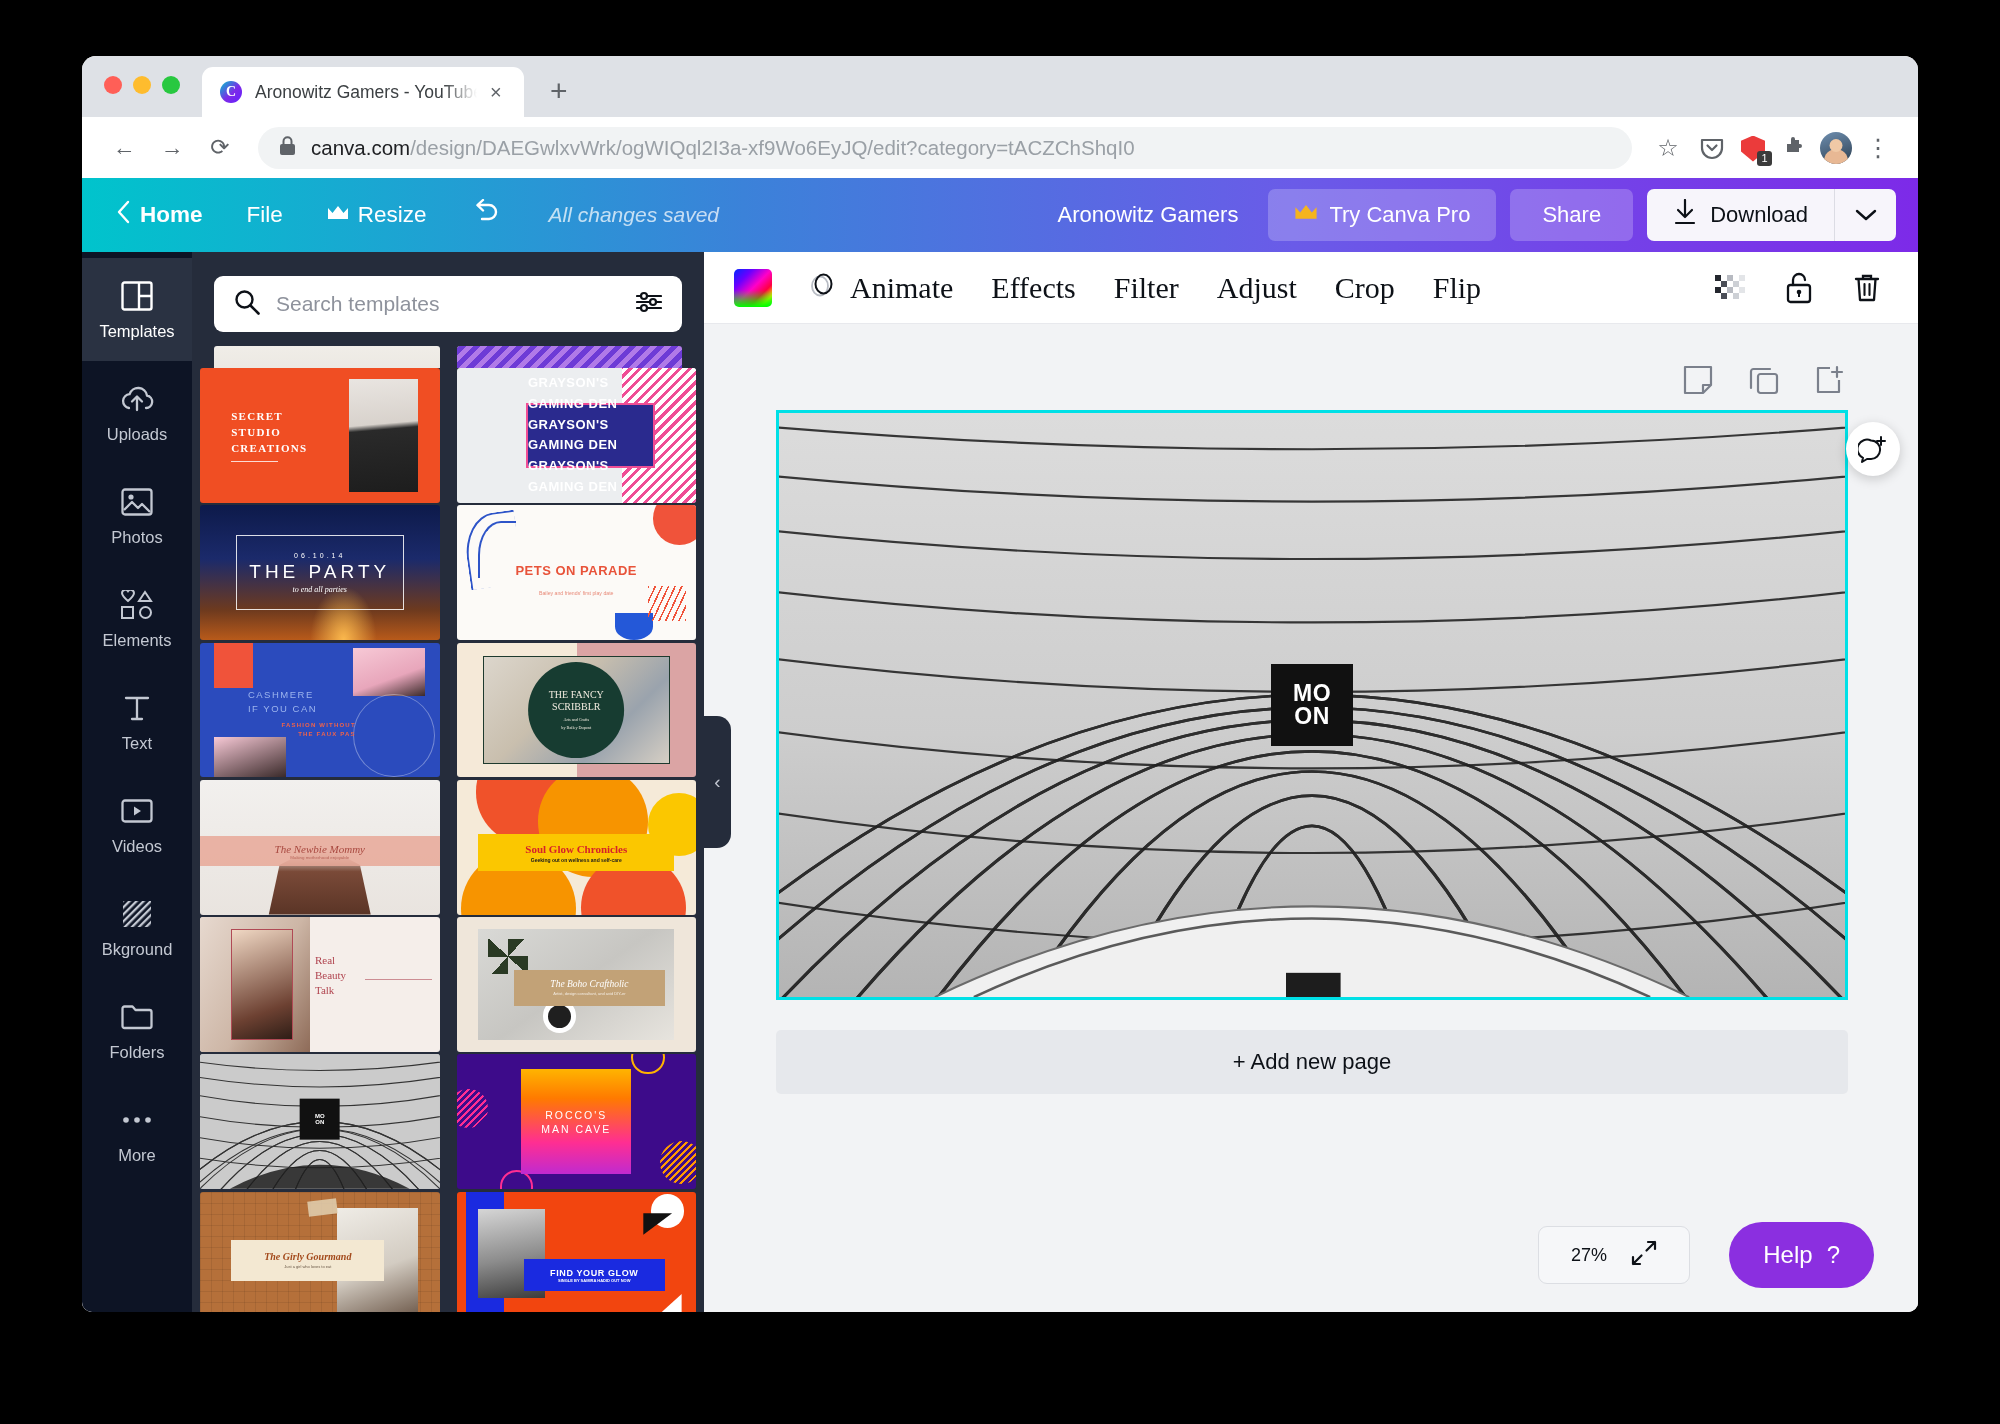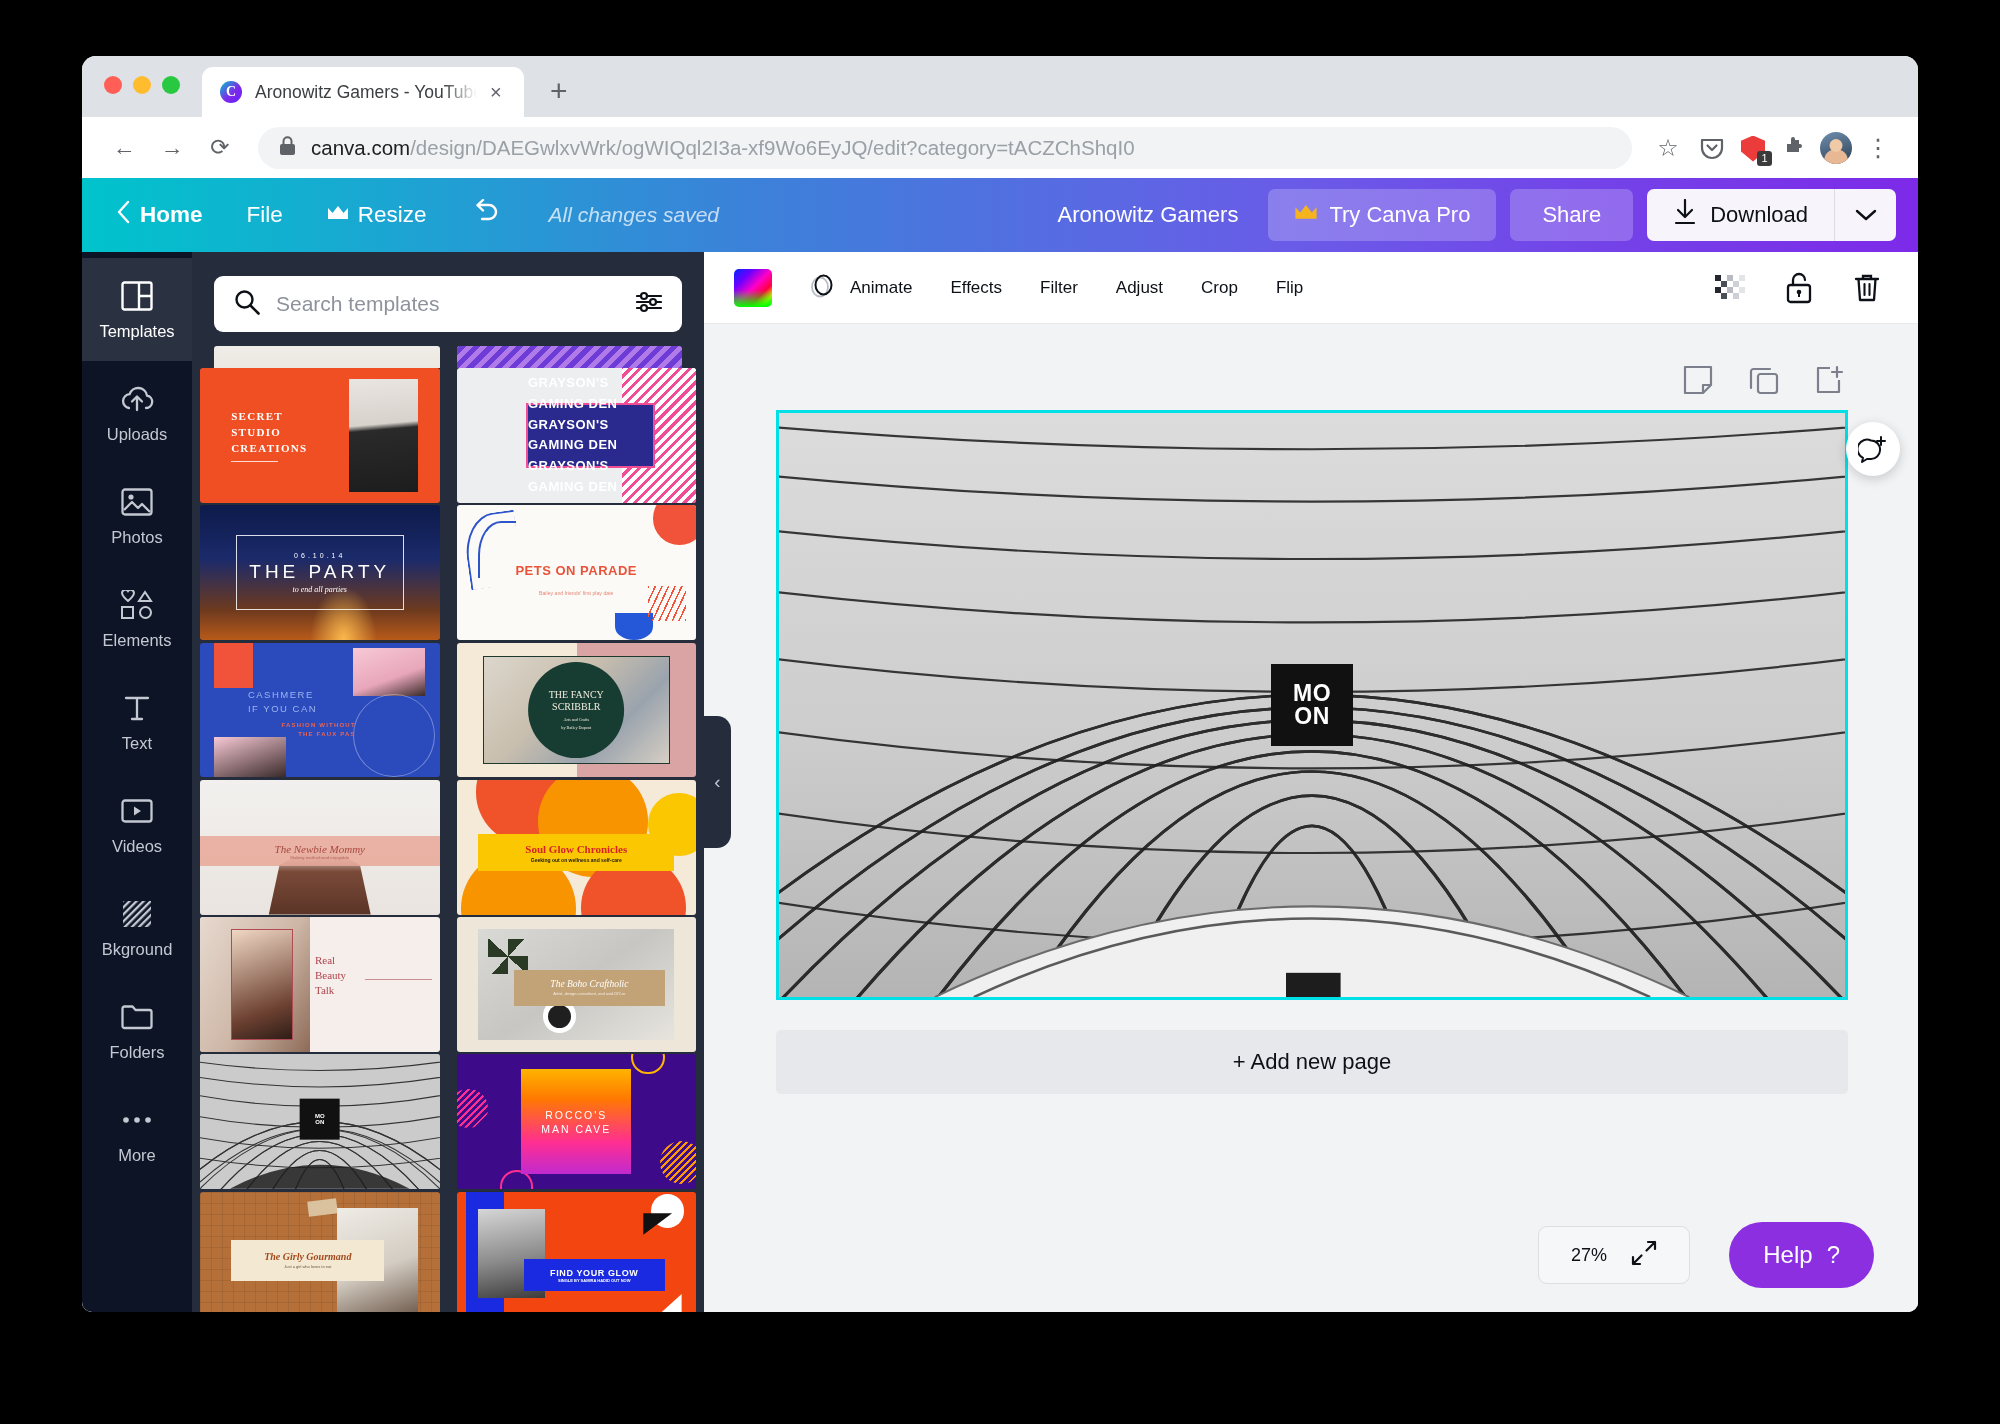--- a/index.html
+++ b/index.html
@@ -404,22 +404,22 @@
     border-bottom: 1px solid #e8e9ed;
   }
   #color-swatch {
     width: 38px; height: 38px; border-radius: 5px; margin-right: 18px; cursor: pointer;
     background:
       linear-gradient(to bottom, rgba(255,255,255,0) 0%, rgba(255,255,255,0) 55%, #0f0 100%),
       linear-gradient(135deg,#0026ff 0%,#6a00ff 25%,#ff00c8 50%,#ff0040 70%,#ffe600 85%,#00ff40 100%);
     flex: none;
   }
   .tool-btn {
-    font-size: 17px; color: #0d1117; padding: 0 19px;
-    display: flex; align-items: center; gap: 11px; cursor: pointer; height: 46px; white-space: nowrap;
+    font-size: 30px; color: #0d1117; padding: 0 19px;
+    display: flex; align-items: center; gap: 11px; cursor: pointer; height: 46px; white-space: nowrap; font-family: Liberation Serif, serif;
   }
   #toolbar-right { margin-left: auto; display: flex; align-items: center; gap: 26px; }
   .tool-icon-btn { width: 42px; height: 42px; display: flex; align-items: center; justify-content: center; cursor: pointer; }
 
   #canvas-scroll { flex: 1; position: relative; overflow: hidden; }
 
   #page-actions {
     position: absolute; right: 70px; top: 38px;
     display: flex; gap: 30px; z-index: 4;
   }

